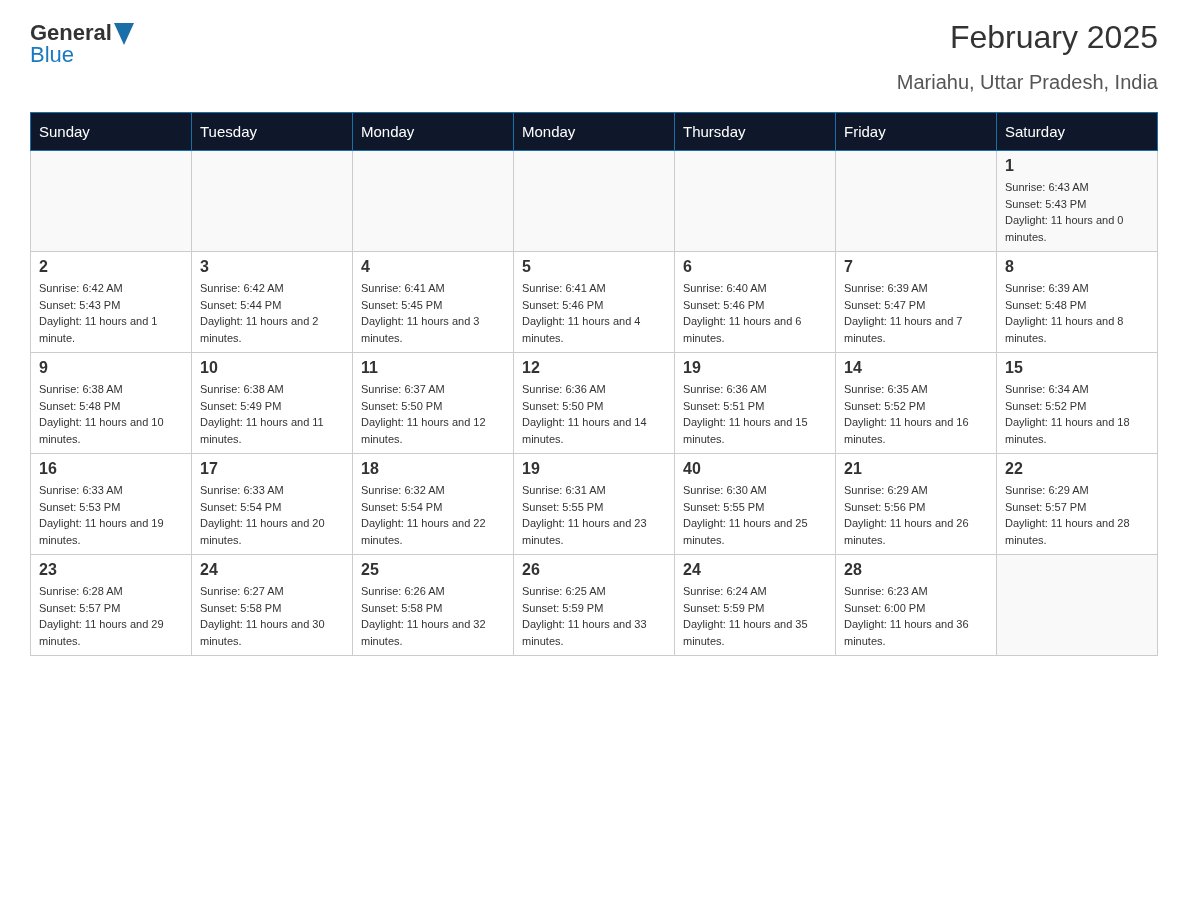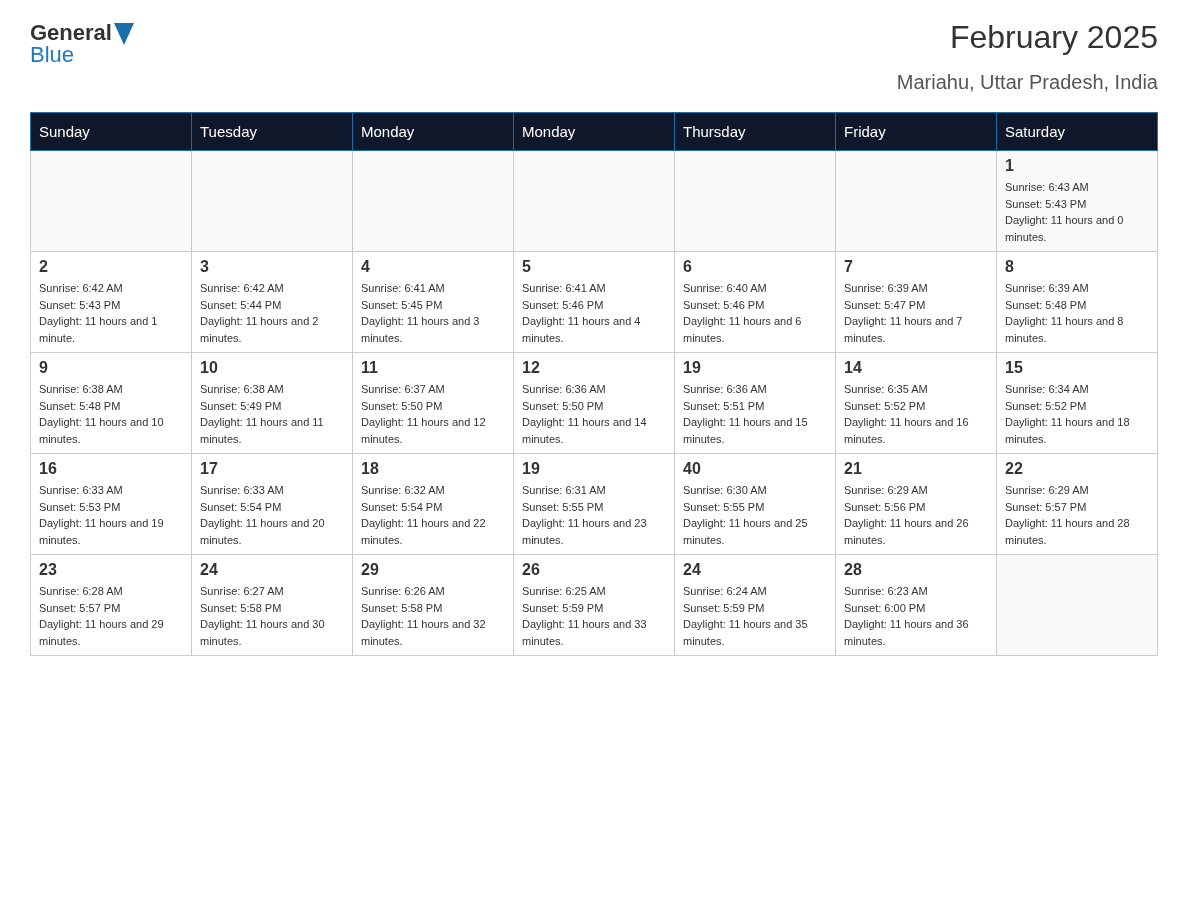--- a/index.html
+++ b/index.html
@@ -239,21 +239,21 @@
       <tr>
         <td>
           <span class="day-number">23</span>
           <div class="day-info">Sunrise: 6:28 AM<br>Sunset: 5:57 PM<br>Daylight: 11 hours and 29 minutes.</div>
         </td>
         <td>
           <span class="day-number">24</span>
           <div class="day-info">Sunrise: 6:27 AM<br>Sunset: 5:58 PM<br>Daylight: 11 hours and 30 minutes.</div>
         </td>
         <td>
-          <span class="day-number">29</span>
+          <span class="day-number">25</span>
           <div class="day-info">Sunrise: 6:26 AM<br>Sunset: 5:58 PM<br>Daylight: 11 hours and 32 minutes.</div>
         </td>
         <td>
           <span class="day-number">26</span>
           <div class="day-info">Sunrise: 6:25 AM<br>Sunset: 5:59 PM<br>Daylight: 11 hours and 33 minutes.</div>
         </td>
         <td>
           <span class="day-number">24</span>
           <div class="day-info">Sunrise: 6:24 AM<br>Sunset: 5:59 PM<br>Daylight: 11 hours and 35 minutes.</div>
         </td>

